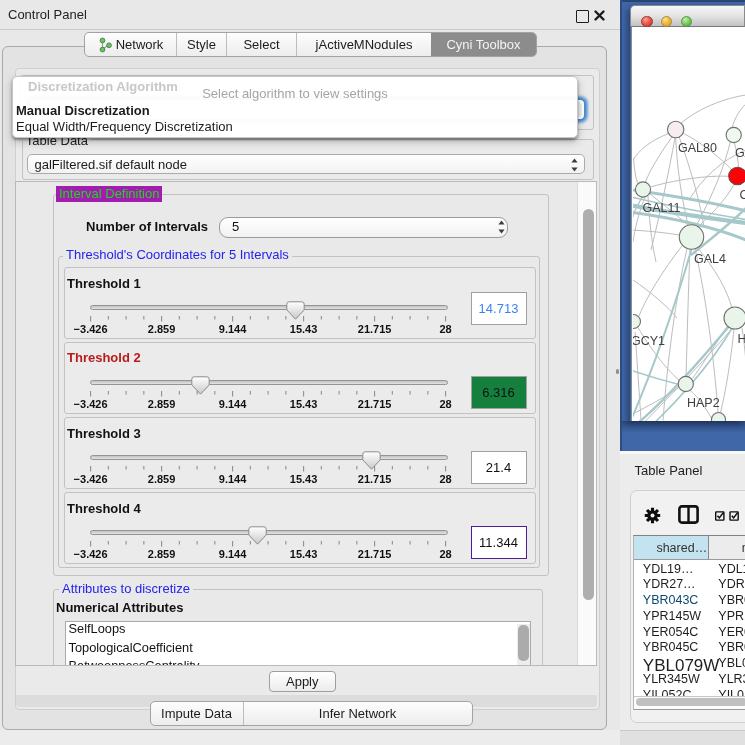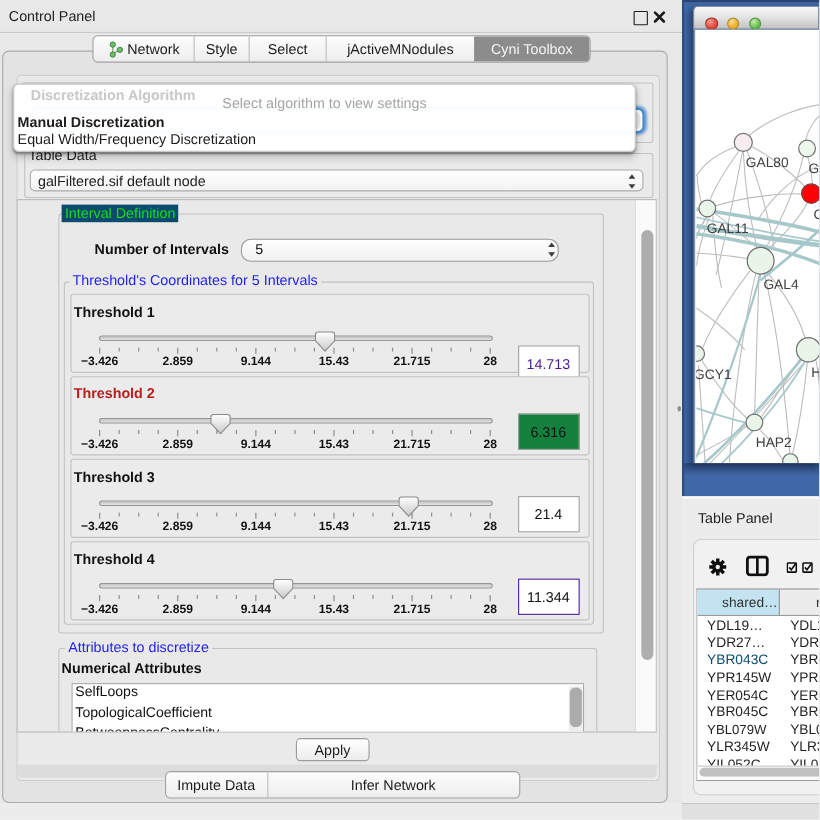--- a/index.html
+++ b/index.html
@@ -59,21 +59,21 @@
       </svg>
   </div>
 
   <div class="abs" style="left:14.5px;top:181px;width:582px;height:485px;background:#e9e9e9;border:1px solid #b9b9b9;box-sizing:border-box;overflow:hidden;" id="scrollpane">
 
     <div class="abs" style="left:561px;top:0;width:20px;height:483px;background:#fafafa;border-left:1px solid #d8d8d8;"></div>
     <div class="abs" style="left:567.5px;top:27px;width:10.5px;height:391px;background:#aeaeae;border-radius:5.5px;"></div>
 
     <div class="abs" id="scrollcontent" style="left:0;top:0;width:561px;height:483px;">
         <div style="position:absolute;left:37.5px;top:12px;width:496.2px;height:381.5px;border:1px solid #c2c2c2;border-radius:3px;box-sizing:border-box;"></div>
-        <div style="position:absolute;left:40.5px;top:4px;height:16px;line-height:16px;font-size:13px;color:#17dd17;background:#0c4a6e;padding:0 3px;white-space:nowrap;">Interval Definition</div>
+        <div style="position:absolute;left:40.5px;top:4px;height:16px;line-height:16px;font-size:13px;color:#17dd17;background:#a21caf;padding:0 3px;white-space:nowrap;">Interval Definition</div>
         <div style="position:absolute;left:70.5px;top:37.30000000000001px;font-size:13px;font-weight:bold;color:#111;">Number of Intervals</div>
         <div style="position:absolute;left:203.5px;top:34.5px;width:289px;height:21px;background:linear-gradient(#ffffff,#f1f1f1);border:1px solid #9c9c9c;border-radius:9px;box-sizing:border-box;"></div>
         <div style="position:absolute;left:216.5px;top:37.30000000000001px;font-size:13px;color:#111;">5</div>
         <svg style="position:absolute;left:482.5px;top:38px;" width="7" height="14" viewBox="0 0 7 14">
           <path d="M3.5 0.5 L6.6 4.6 H0.4 Z" fill="#3c3c3c"></path>
           <path d="M3.5 13.5 L0.4 9.4 H6.6 Z" fill="#3c3c3c"></path>
         </svg>
         <div style="position:absolute;left:42.2px;top:73.5px;width:482.6px;height:312px;border:1px solid #c2c2c2;border-radius:3px;box-sizing:border-box;"></div>
         <div style="position:absolute;left:47.5px;top:65.4px;height:16px;line-height:16px;font-size:13px;color:#2323ee;background:#e9e9e9;padding:0 3px;white-space:nowrap;">Threshold's Coordinates for 5 Intervals</div>
         <div style="position:absolute;left:48px;top:85px;width:472px;height:72px;border:1px solid #c2c2c2;border-radius:3px;box-sizing:border-box;background:#ebebeb;"></div>
@@ -110,21 +110,21 @@
         <div style="position:absolute;left:395.1px;top:140.5px;width:70px;text-align:center;font-size:11px;font-weight:600;color:#111;">28</div>
         <svg style="position:absolute;left:270.5px;top:119.1px;" width="19" height="19" viewBox="0 0 19 19">
           <path d="M3.2 0.8 H15.8 Q18.2 0.8 18.2 3.2 V8.9 L9.5 18.2 L0.8 8.9 V3.2 Q0.8 0.8 3.2 0.8 Z" fill="url(#gthumb0)" stroke="#8a8a8a" stroke-width="1"></path>
           <defs>
             <linearGradient id="gthumb0" x1="0" y1="0" x2="0" y2="1">
               <stop offset="0" stop-color="#ffffff"></stop>
               <stop offset="1" stop-color="#c9c9c9"></stop>
             </linearGradient>
           </defs>
         </svg>
-        <div style="position:absolute;left:455px;top:132px;width:56px;height:33px;background:#fff;border:1px solid #a0a0a0;box-sizing:border-box;display:flex;align-items:center;justify-content:center;font-size:13px;color:#4c1d95;">14.713</div>
+        <div style="position:absolute;left:455px;top:110px;width:56px;height:33px;background:#fff;border:1px solid #a0a0a0;box-sizing:border-box;display:flex;align-items:center;justify-content:center;font-size:13px;color:#3b82f6;">14.713</div>
         <div style="position:absolute;left:48px;top:160px;width:472px;height:72px;border:1px solid #c2c2c2;border-radius:3px;box-sizing:border-box;background:#ebebeb;"></div>
         <div style="position:absolute;left:51.5px;top:168px;font-size:13px;font-weight:bold;color:#b91c1c;">Threshold 2</div>
         <div style="position:absolute;left:74px;top:197.5px;width:358px;height:5px;background:linear-gradient(#c2c2c2,#e3e3e3);border:1px solid #949494;border-radius:3px;box-sizing:border-box;"></div>
         <svg style="position:absolute;left:72.5px;top:209px;" width="362" height="7" viewBox="0 0 362 7">
           <path d="M2.5999999999999943 0 V5.5" stroke="#8e8e8e" stroke-width="1.1"></path>
           <path d="M20.349999999999994 0 V3.5" stroke="#8e8e8e" stroke-width="1.1"></path>
           <path d="M38.099999999999994 0 V3.5" stroke="#8e8e8e" stroke-width="1.1"></path>
           <path d="M55.849999999999994 0 V3.5" stroke="#8e8e8e" stroke-width="1.1"></path>
           <path d="M73.6 0 V5.5" stroke="#8e8e8e" stroke-width="1.1"></path>
           <path d="M91.35 0 V3.5" stroke="#8e8e8e" stroke-width="1.1"></path>
@@ -388,21 +388,21 @@
           <div style="position:absolute;left:9px;top:16.95px;font-size:12.5px;color:#1f1f1f;white-space:nowrap;">YDR27…</div>
           <div style="position:absolute;left:84.5px;top:16.95px;font-size:12.5px;color:#1f1f1f;white-space:nowrap;">YDR2</div>
           <div style="position:absolute;left:9px;top:32.7px;font-size:12.5px;color:#0c4a6e;white-space:nowrap;text-align:center;">YBR043C</div>
           <div style="position:absolute;left:84.5px;top:32.7px;font-size:12.5px;color:#1f1f1f;white-space:nowrap;">YBR0</div>
           <div style="position:absolute;left:9px;top:48.45px;font-size:12.5px;color:#1f1f1f;white-space:nowrap;">YPR145W</div>
           <div style="position:absolute;left:84.5px;top:48.45px;font-size:12.5px;color:#1f1f1f;white-space:nowrap;">YPR1</div>
           <div style="position:absolute;left:9px;top:64.2px;font-size:12.5px;color:#1f1f1f;white-space:nowrap;">YER054C</div>
           <div style="position:absolute;left:84.5px;top:64.2px;font-size:12.5px;color:#1f1f1f;white-space:nowrap;">YER0</div>
           <div style="position:absolute;left:9px;top:79.95px;font-size:12.5px;color:#1f1f1f;white-space:nowrap;">YBR045C</div>
           <div style="position:absolute;left:84.5px;top:79.95px;font-size:12.5px;color:#1f1f1f;white-space:nowrap;">YBR0</div>
-          <div style="position:absolute;left:9px;top:95.7px;font-size:12px;color:#1f1f1f;white-space:nowrap;">YBL079W</div>
+          <div style="position:absolute;left:9px;top:95.7px;font-size:17px;color:#1f1f1f;white-space:nowrap;">YBL079W</div>
           <div style="position:absolute;left:84.5px;top:95.7px;font-size:12.5px;color:#1f1f1f;white-space:nowrap;">YBL0</div>
           <div style="position:absolute;left:9px;top:111.45px;font-size:12.5px;color:#1f1f1f;white-space:nowrap;">YLR345W</div>
           <div style="position:absolute;left:84.5px;top:111.45px;font-size:12.5px;color:#1f1f1f;white-space:nowrap;">YLR3</div>
           <div style="position:absolute;left:9px;top:127.2px;font-size:12.5px;color:#1f1f1f;white-space:nowrap;">YIL052C</div>
           <div style="position:absolute;left:84.5px;top:127.2px;font-size:12.5px;color:#1f1f1f;white-space:nowrap;">YIL0</div>
         </div>
 
       <div class="abs" style="left:0;top:160px;width:113px;height:13px;background:#fbfbfb;border-top:1px solid #c6c6c6;"></div>
       <div class="abs" style="left:2.5px;top:162.3px;width:111px;height:7.8px;background:#c0c0c0;border-radius:4px;"></div>
     </div>

